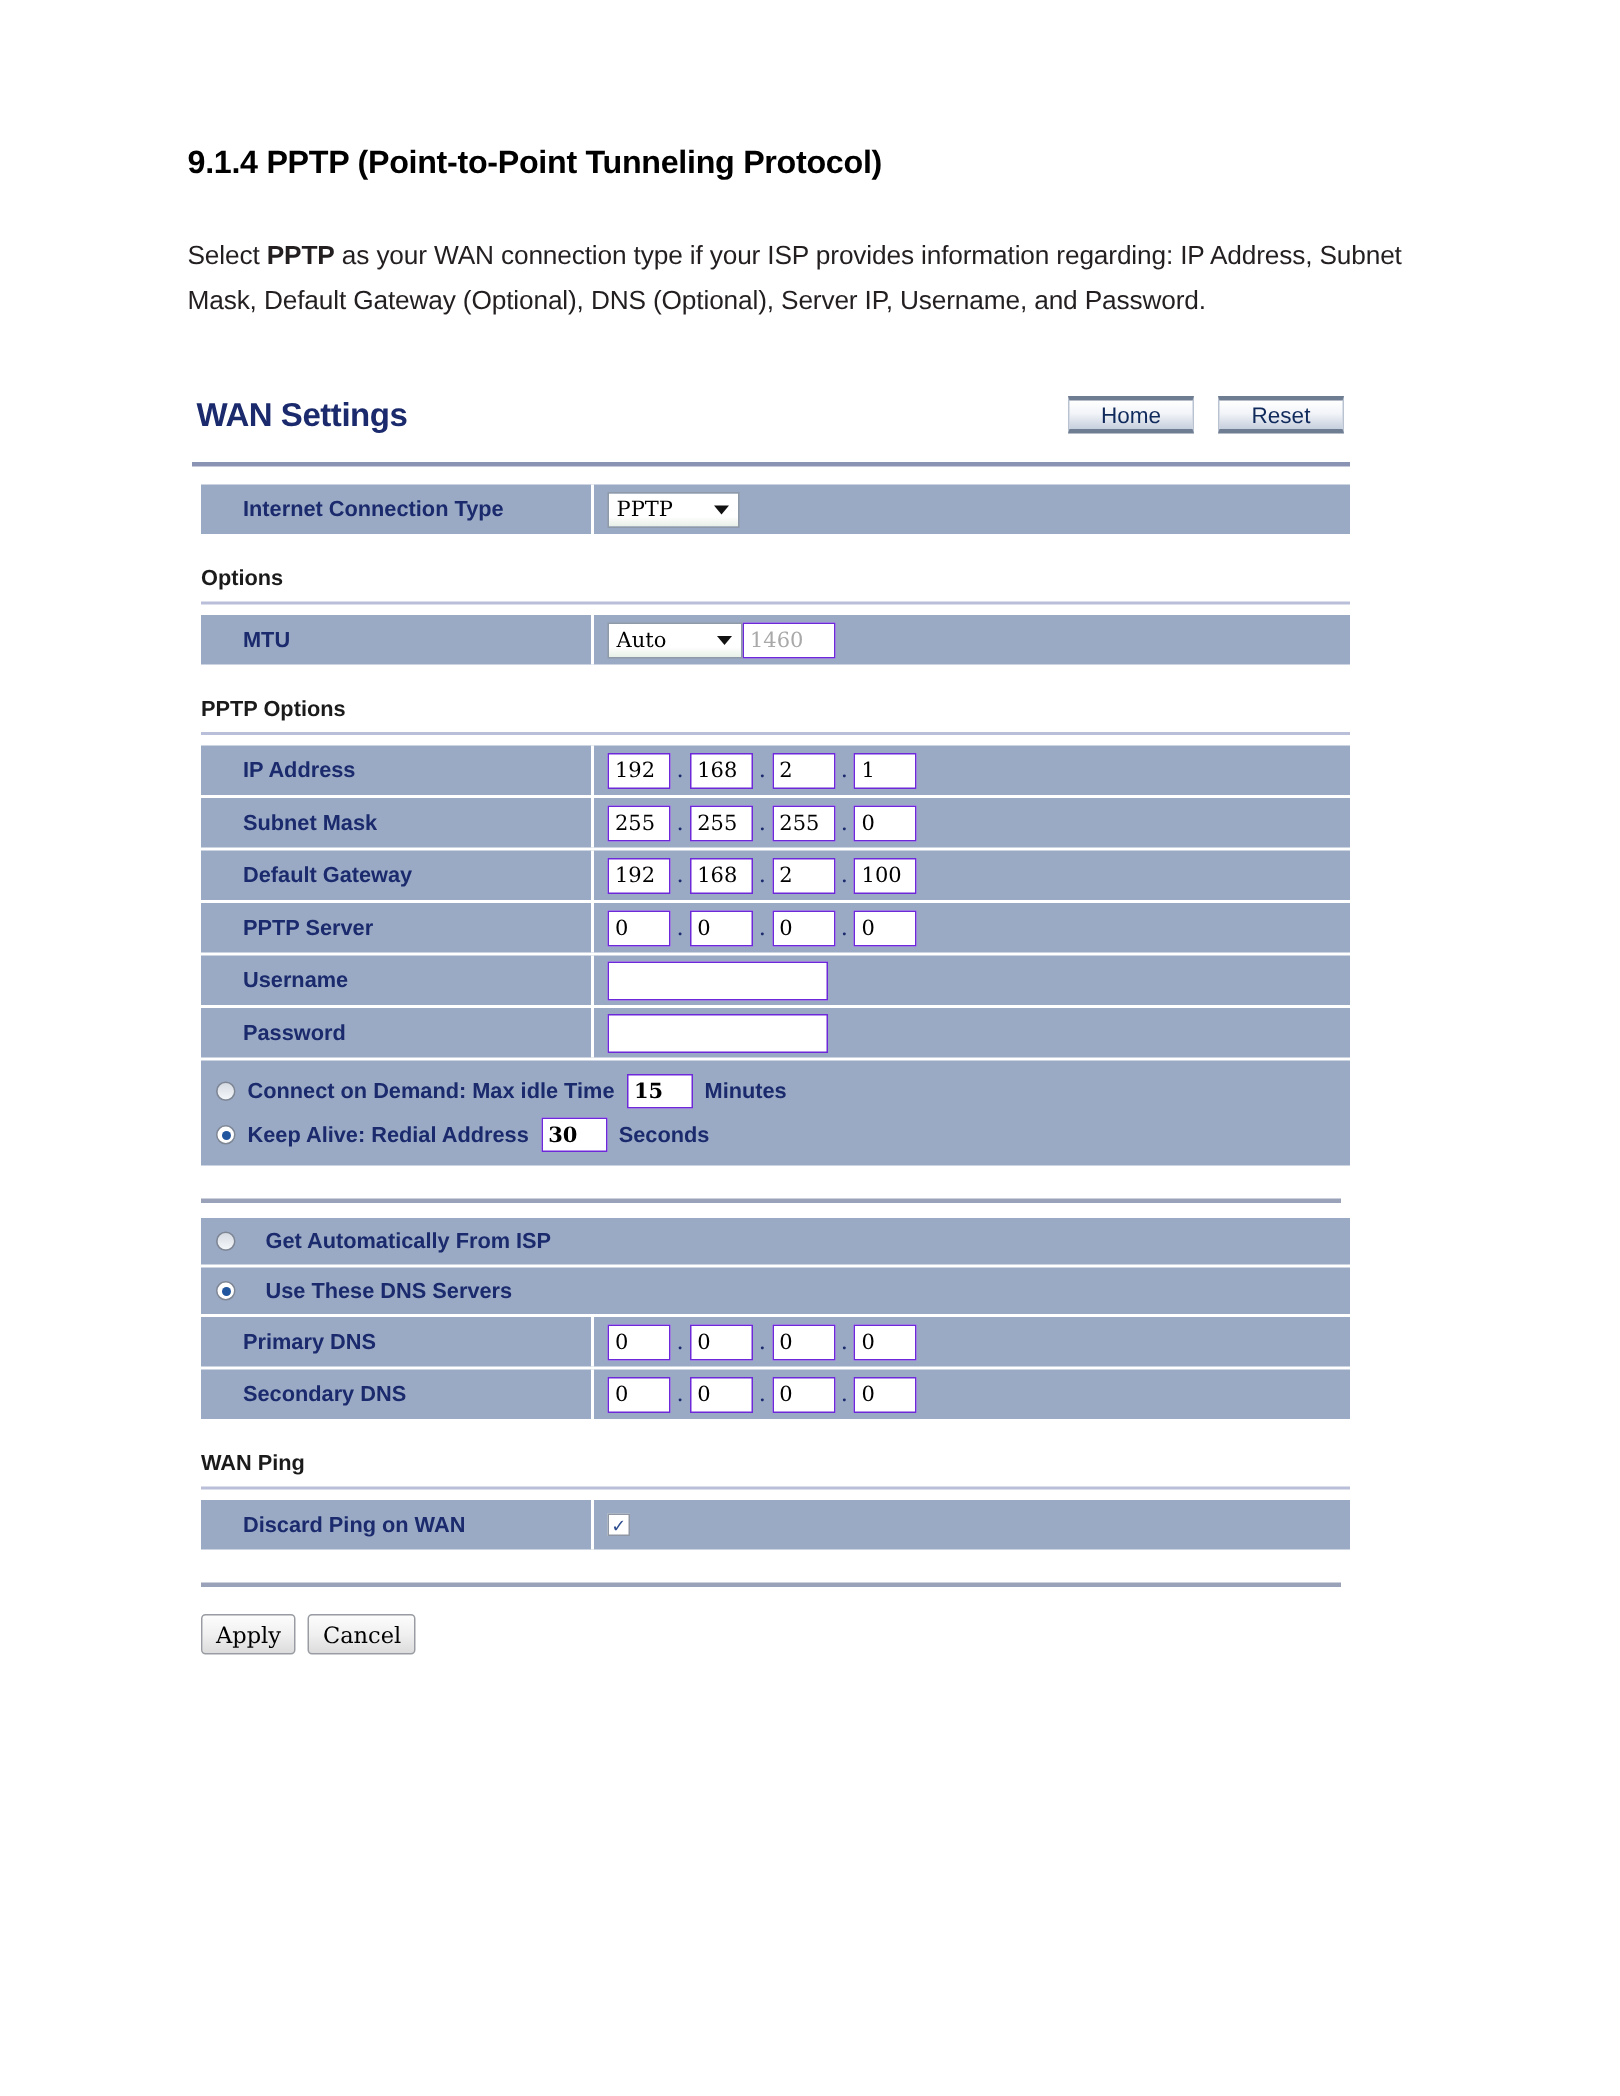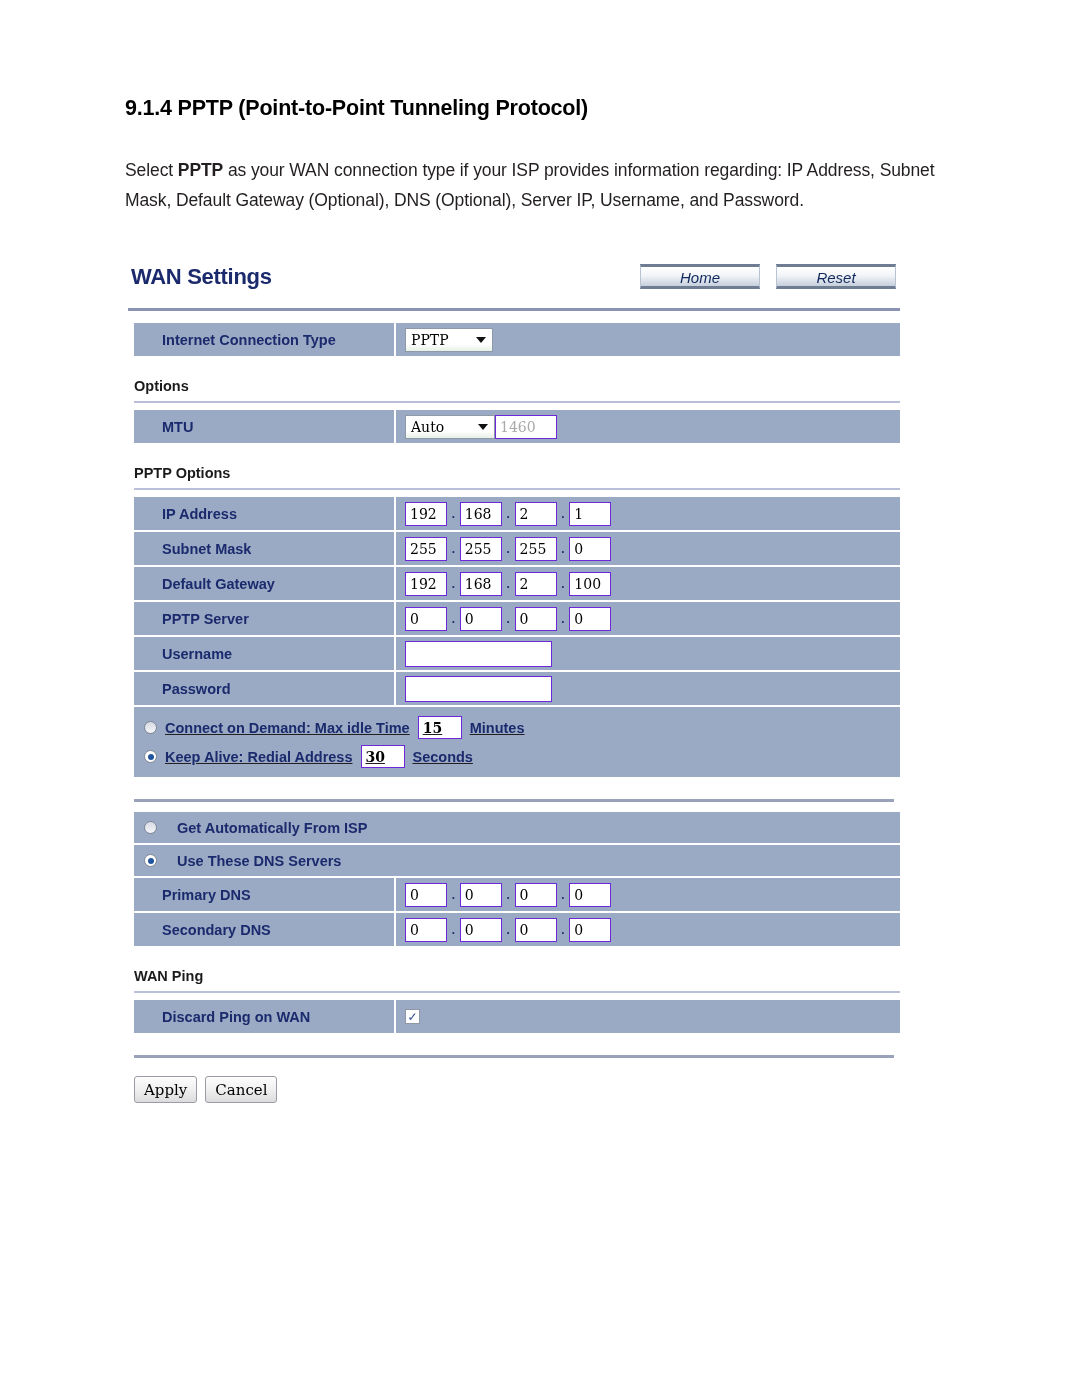--- a/index.html
+++ b/index.html
@@ -63,33 +63,32 @@
     letter-spacing: -0.3px;
   }
   .head-buttons {
     position: absolute;
     right: 4px;
     top: 2px;
     display: flex;
     gap: 16px;
   }
   .hbtn {
-    width: 120px;
+    width: 84px;
     height: 25px;
     line-height: 22px;
     text-align: center;
     font-size: 15px;
     color: #102a5c;
     background: linear-gradient(to bottom, #ffffff 0%, #f2f4f8 45%, #c6cfdd 100%);
     border-top: 3px solid #6f7d92;
     border-bottom: 3px solid #6f7d92;
     border-left: 1px solid #b9c2d1;
     border-right: 1px solid #b9c2d1;
     box-sizing: border-box;
-    font-style: italic;
   }
 
   .title-rule {
     height: 3px;
     background: #8b93b5;
     margin: 2px 0 12px 0;
   }
 
   
   .section-label {
@@ -236,21 +235,20 @@
     padding: 3px 0;
   }
   .opt-line .gap { width: 4px; }
 
   .radio-block {
     background: #9aaac5;
     margin: 0 0 2px 6px;
     padding: 6px 0 6px 10px;
     min-height: 56px;
     box-sizing: border-box;
-    text-decoration: underline;
   }
 
   .footer-btns {
     display: flex;
     gap: 8px;
     margin: 18px 0 0 6px;
   }
   .fbtn {
     min-width: 58px;
     height: 27px;

